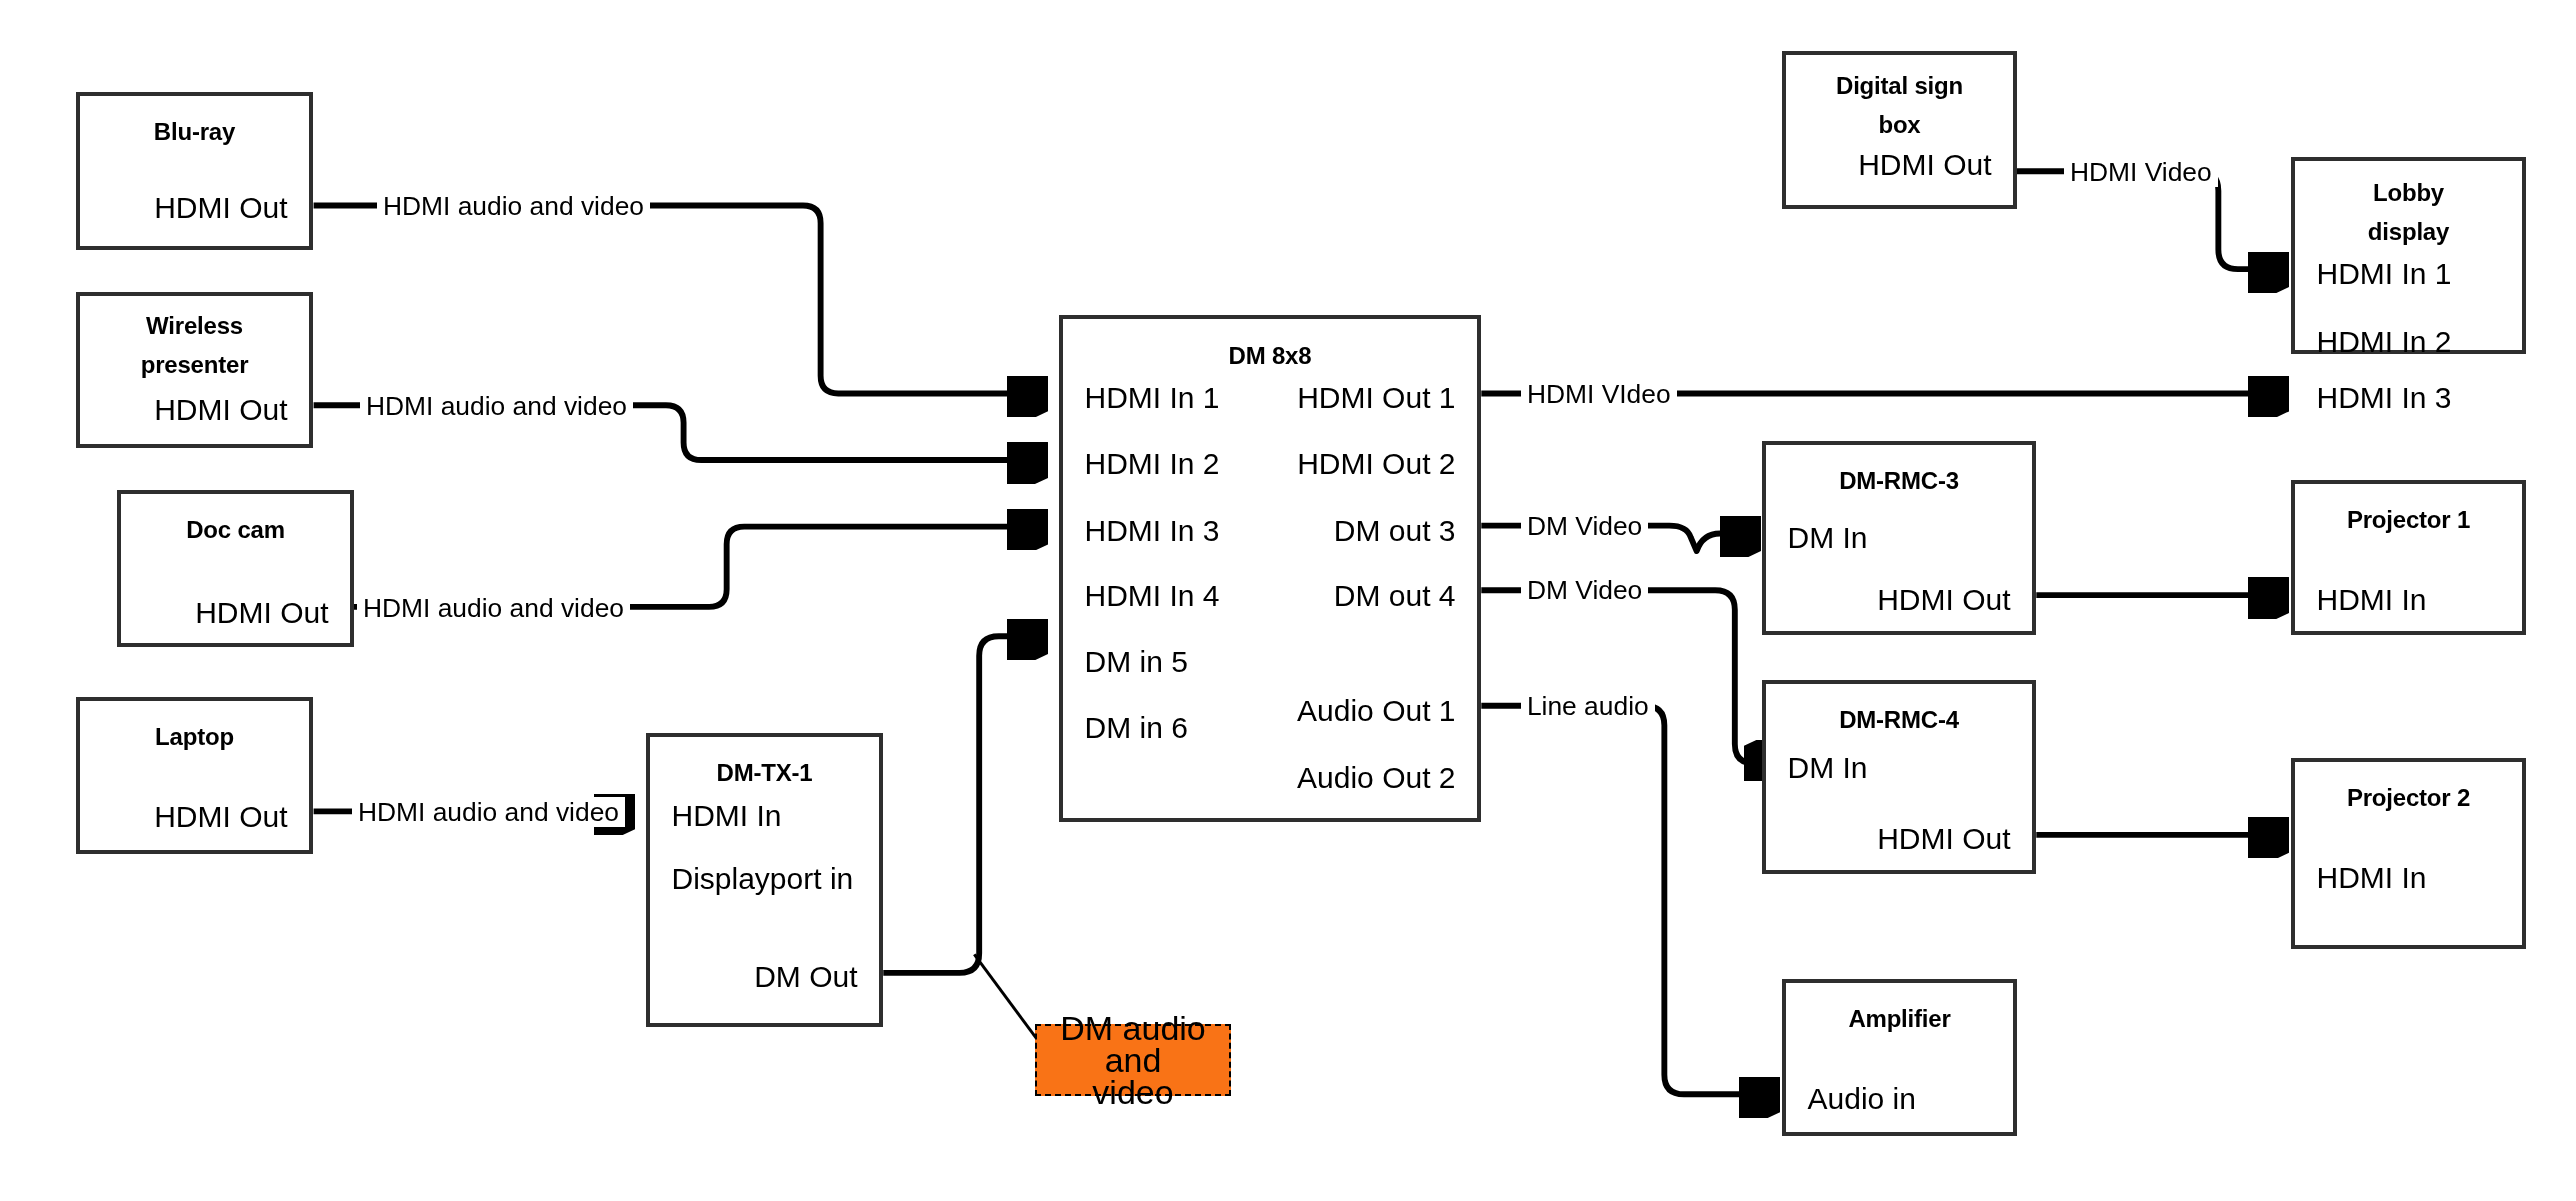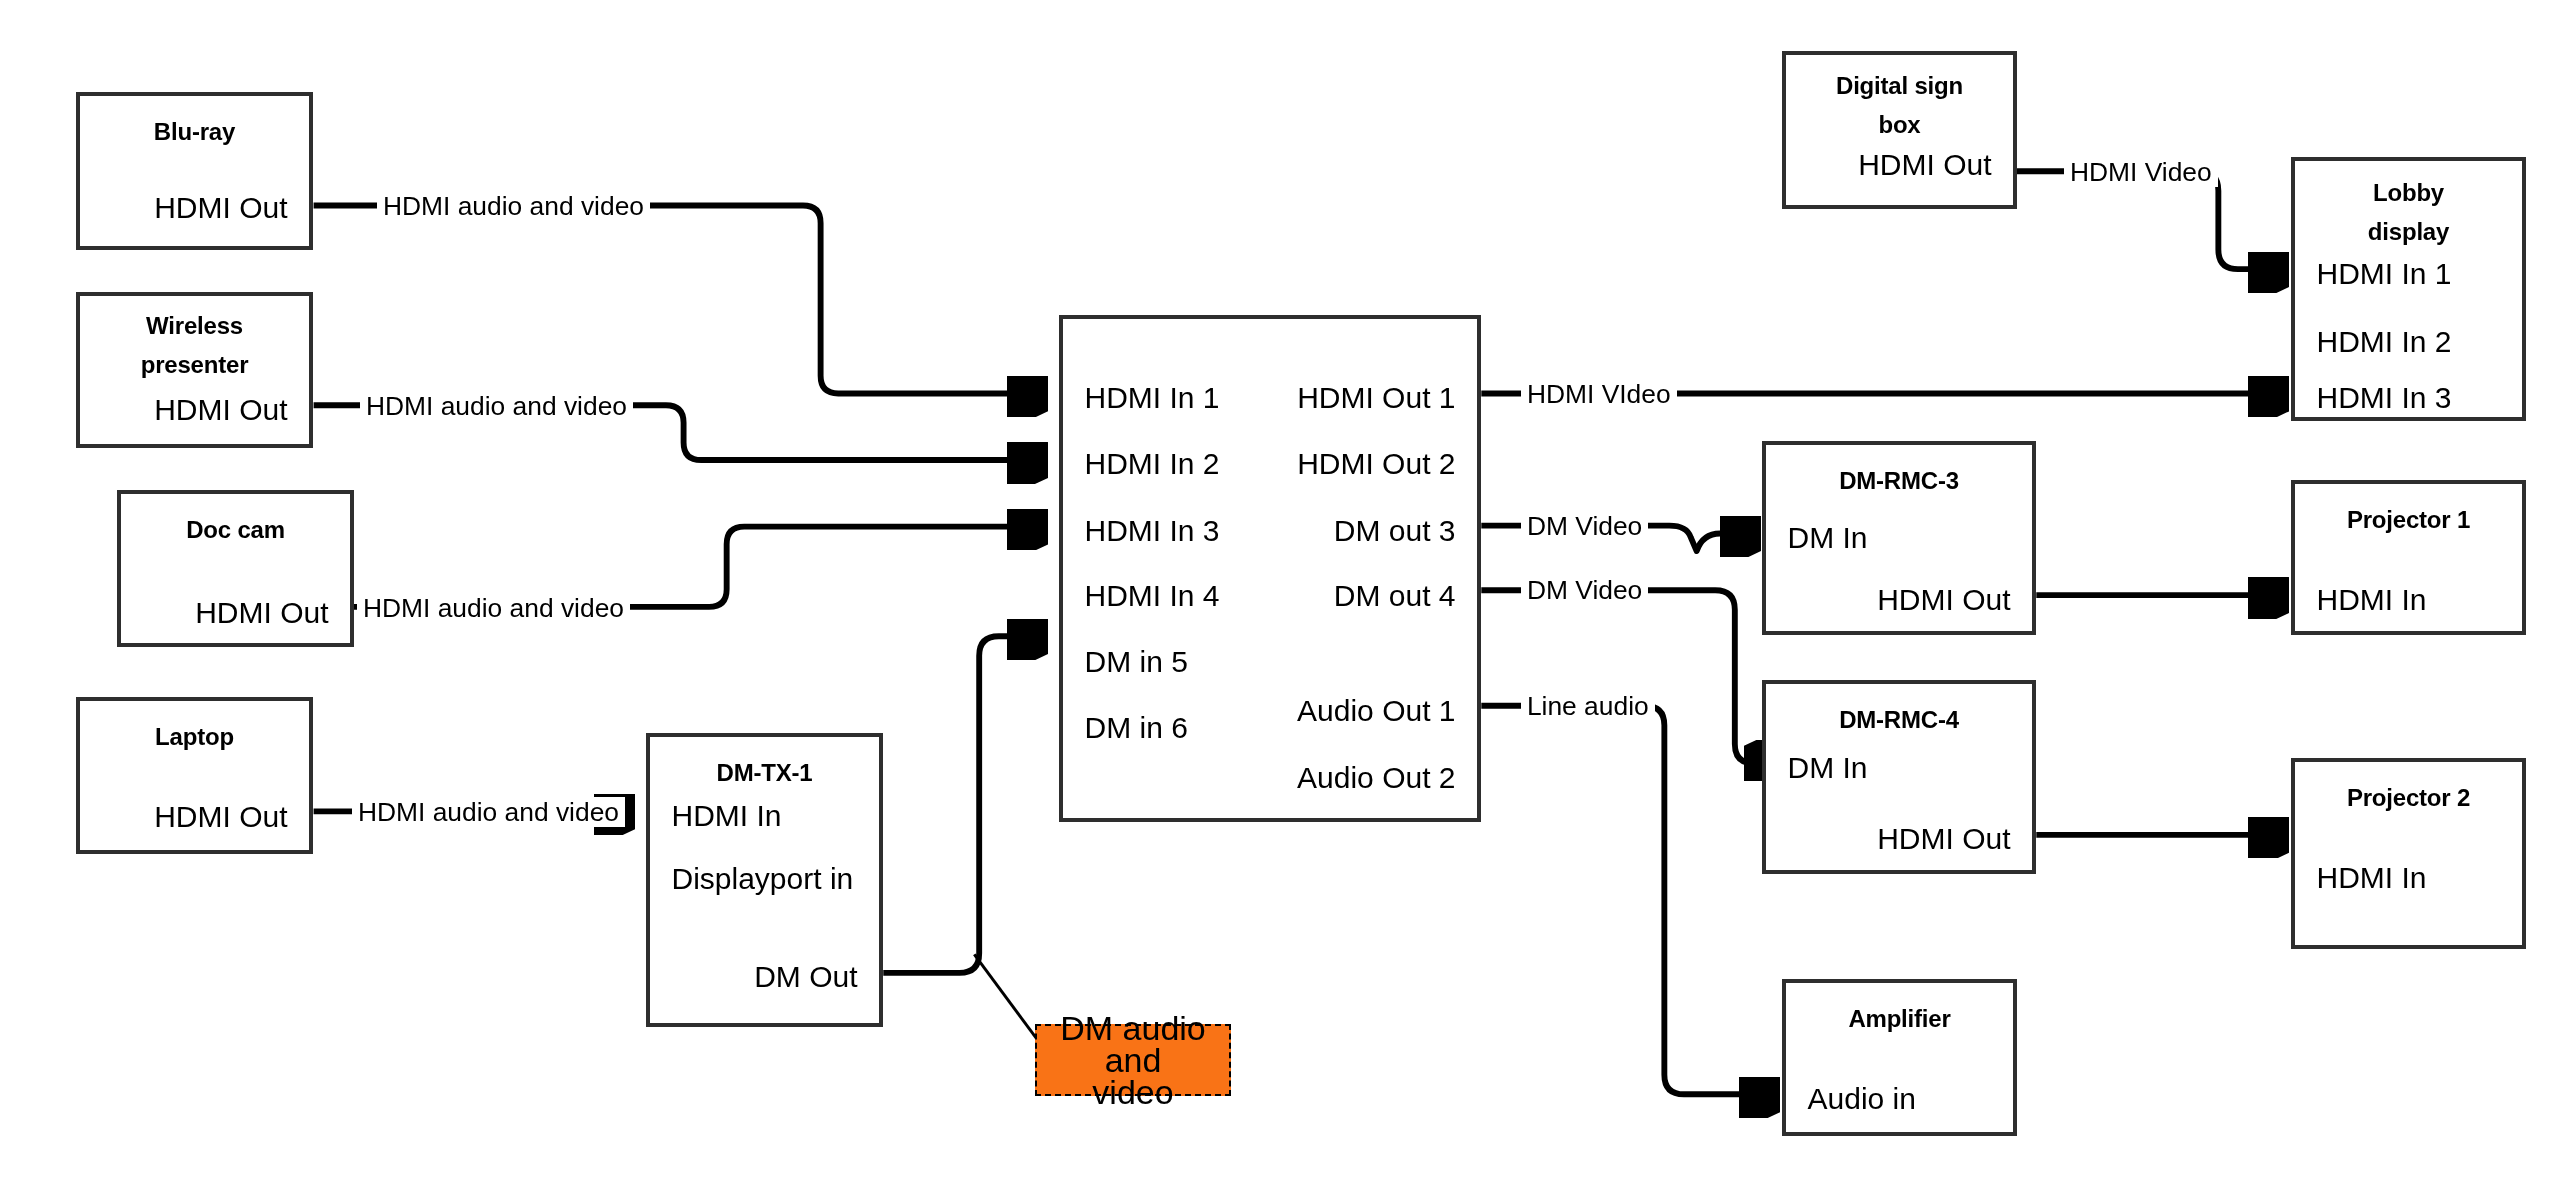--- a/index.html
+++ b/index.html
@@ -172,20 +172,21 @@
   </div>
 
   <div class="box" style="left:646px; top:733px; width:237px; height:294px;">
     <div class="box-title" style="top:15.7px;">DM-TX-1</div>
     <div class="port port-left" style="top:61px;">HDMI In</div>
     <div class="port port-left" style="top:124px;">Displayport in</div>
     <div class="port port-right" style="top:222px;">DM Out</div>
   </div>
 
   <div class="box" style="left:1059px; top:315px; width:422px; height:507px;">
+    <div class="box-title" style="top:16.6px;">DM 8x8</div>
 
     <div class="port port-left" style="top:61px;">HDMI In 1</div>
     <div class="port port-left" style="top:127px;">HDMI In 2</div>
     <div class="port port-left" style="top:194px;">HDMI In 3</div>
     <div class="port port-left" style="top:259px;">HDMI In 4</div>
     <div class="port port-left" style="top:325px;">DM in 5</div>
     <div class="port port-left" style="top:391px;">DM in 6</div>
 
     <div class="port port-right" style="top:61px;">HDMI Out 1</div>
     <div class="port port-right" style="top:127px;">HDMI Out 2</div>
@@ -194,21 +195,21 @@
     <div class="port port-right" style="top:374px;">Audio Out 1</div>
     <div class="port port-right" style="top:441px;">Audio Out 2</div>
   </div>
 
   <div class="box" style="left:1782px; top:51px; width:235px; height:158px;">
     <div class="box-title" style="top:10.8px;">Digital sign</div>
     <div class="box-title" style="top:50px;">box</div>
     <div class="port port-right" style="top:92px;">HDMI Out</div>
   </div>
 
-  <div class="box" style="left:2291px; top:157px; width:235px; height:264px;">
+  <div class="box" style="left:2291px; top:157px; width:235px; height:197px;">
     <div class="box-title" style="top:11.7px;">Lobby</div>
     <div class="box-title" style="top:51px;">display</div>
     <div class="port port-left" style="top:95px;">HDMI In 1</div>
     <div class="port port-left" style="top:163px;">HDMI In 2</div>
     <div class="port port-left" style="top:219px;">HDMI In 3</div>
   </div>
 
   <div class="box" style="left:1762px; top:441px; width:274px; height:194px;">
     <div class="box-title" style="top:15.7px;">DM-RMC-3</div>
     <div class="port port-left" style="top:75px;">DM In</div>

